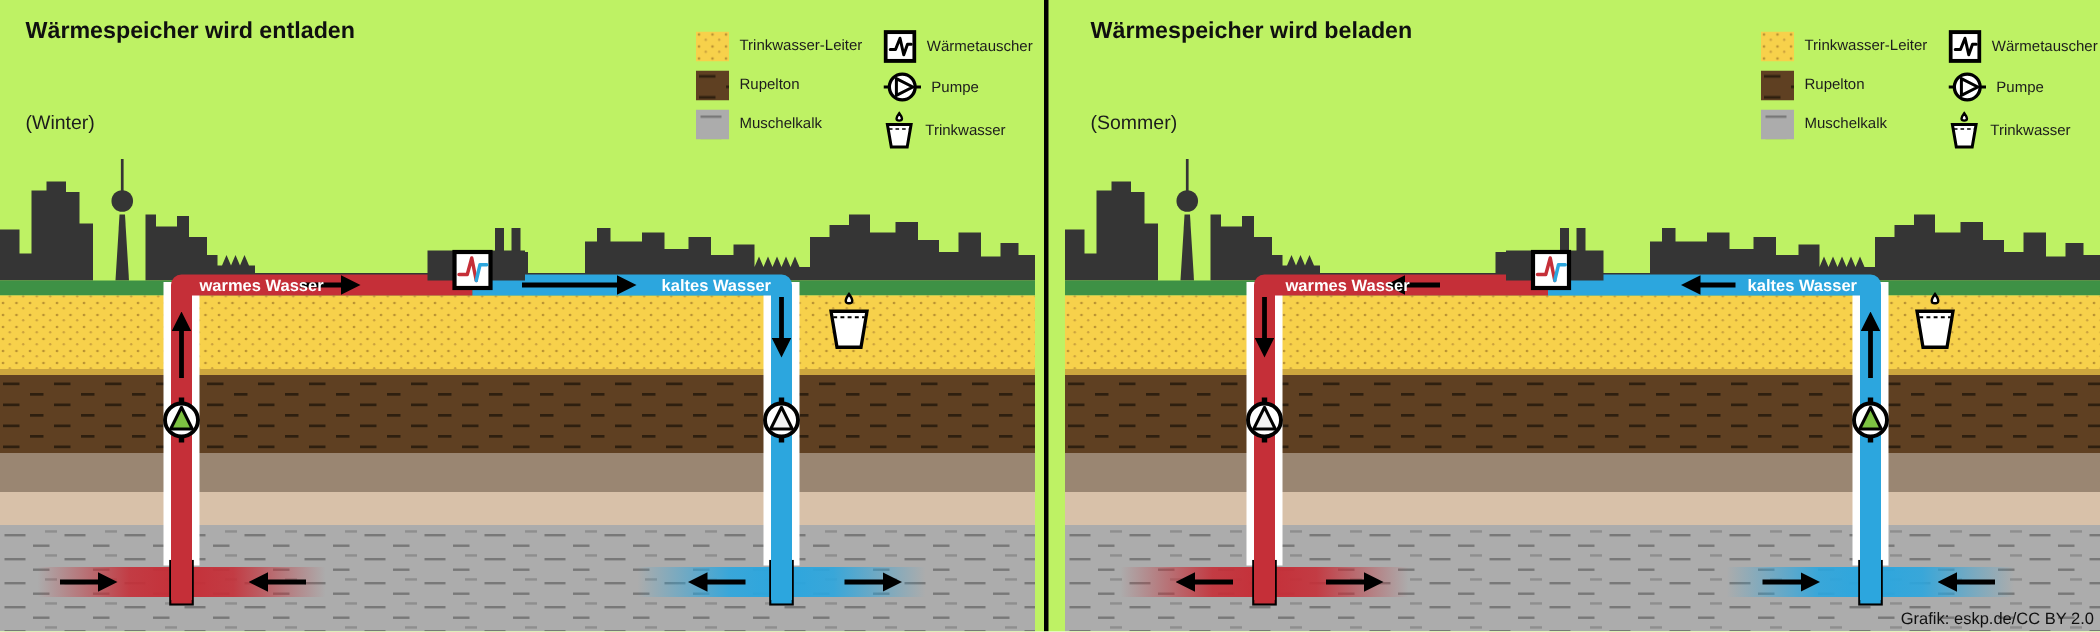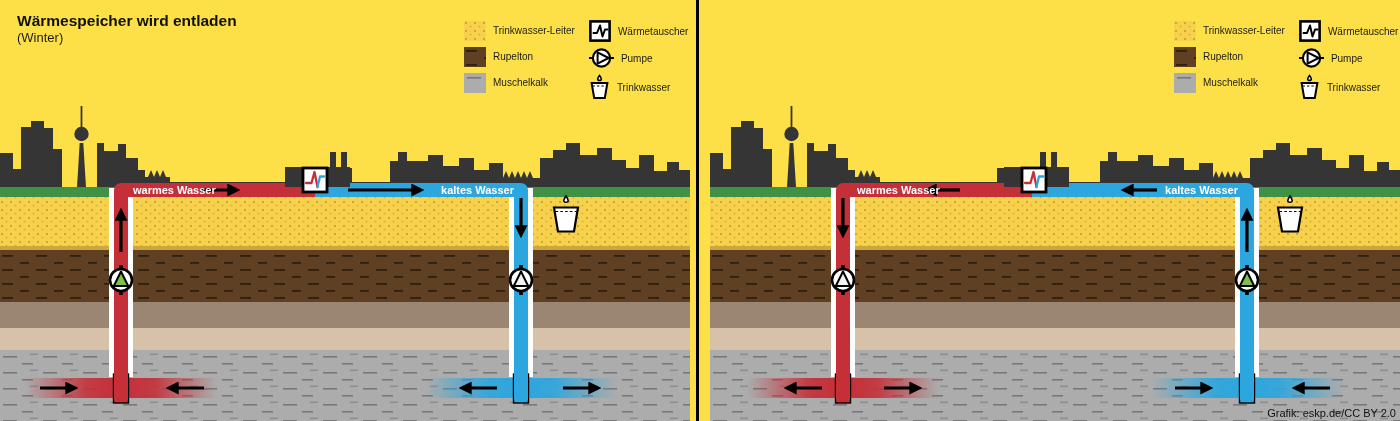--- a/index.html
+++ b/index.html
@@ -1,25 +1,25 @@
 <!DOCTYPE html>
 <html><head>
 <meta charset="utf-8">
 <style>
   html,body{margin:0;padding:0;background:#fff;font-family:"Liberation Sans",sans-serif;}
-  .canvas{position:relative;width:1400px;height:421px;background:#fde047;overflow:hidden;}
+  .canvas{position:relative;width:1400px;height:421px;background:#bef264;overflow:hidden;}
   .panel{position:absolute;top:0;width:690px;height:421px;}
   .panel.left{left:0;}
   .panel.right{left:710px;}
   .divider{position:absolute;left:696px;top:0;width:3px;height:421px;background:#000;}
   .scene{position:absolute;left:0;top:0;width:690px;height:421px;}
   .scene text{font-family:"Liberation Sans",sans-serif;}
   .titleblock{position:absolute;left:17px;top:11px;z-index:5;}
   .title{font-size:15.5px;font-weight:700;color:#101010;line-height:1.25;}
-  .subtitle{font-size:13px;color:#1c1c1c;line-height:1.25;}
+  .subtitle{font-size:13px;color:#1c1c1c;line-height:1.25;margin-top:44px;}
   .legend{position:absolute;left:464px;top:20px;display:flex;gap:14px;z-index:5;}
   .lcol{display:flex;flex-direction:column;gap:5px;}
   .lrow{display:flex;align-items:center;gap:7px;min-height:21px;}
   .llabel{font-size:10px;color:#1c1c1c;white-space:nowrap;}
   .credit{position:absolute;right:4px;bottom:2px;font-size:11px;color:#101010;z-index:6;}
   .arrow{stroke:#000;stroke-width:3.2;fill:none;}
   .pipelabel{fill:#fff;font-size:11px;font-weight:700;}
 </style>
 </head>
 <body>
@@ -179,20 +179,24 @@
       </g>
 
       <text x="133" y="194" class="pipelabel">warmes Wasser</text>
       <text x="514" y="194" text-anchor="end" class="pipelabel">kaltes Wasser</text>
     </svg>
   </div>
 
   <div class="divider"></div>
 
   <div class="panel right">
+    <div class="titleblock">
+      <div class="title">Wärmespeicher wird beladen</div>
+      <div class="subtitle">(Sommer)</div>
+    </div>
 
     <div class="legend">
       <div class="lcol">
         <div class="lrow">
           <svg width="22" height="20">
               <rect width="22" height="20" fill="url(#sandpat)"></rect>
             </svg>
           <span class="llabel">Trinkwasser-Leiter</span>
         </div>
         <div class="lrow">

